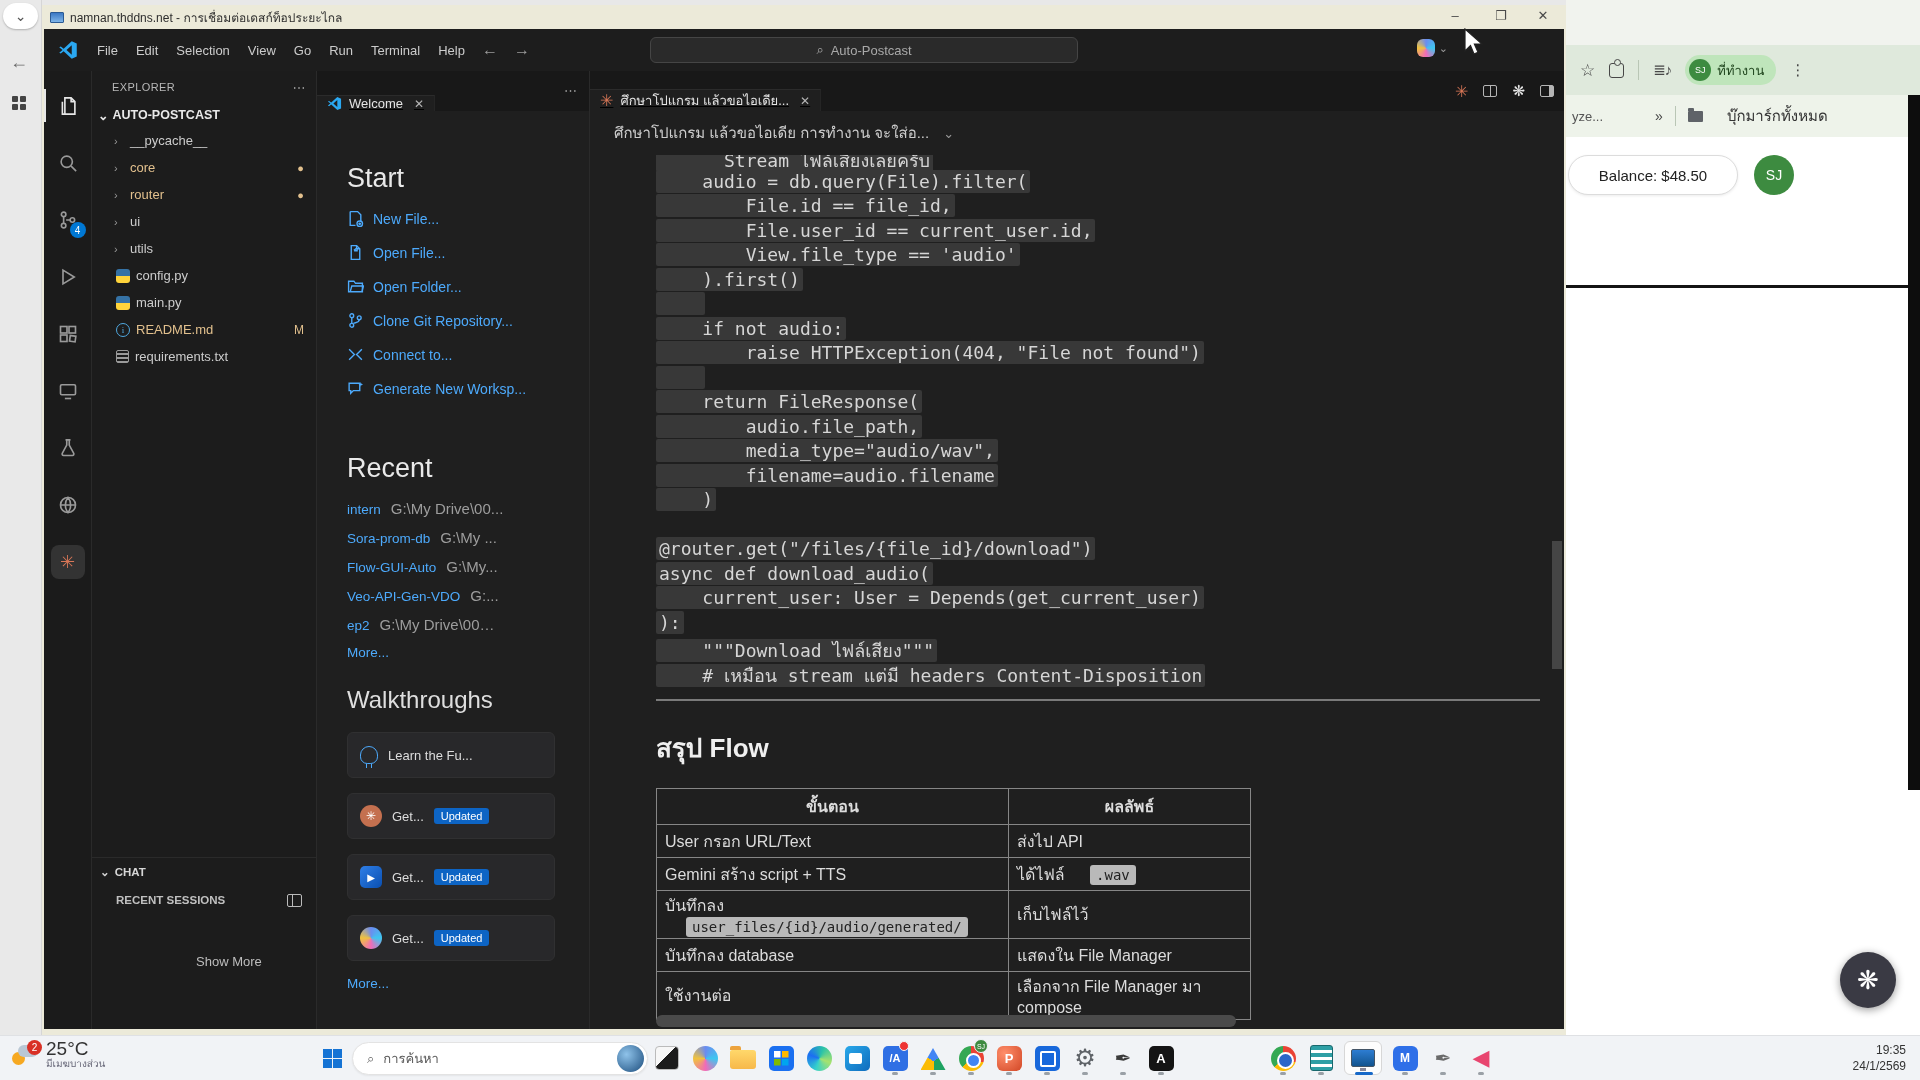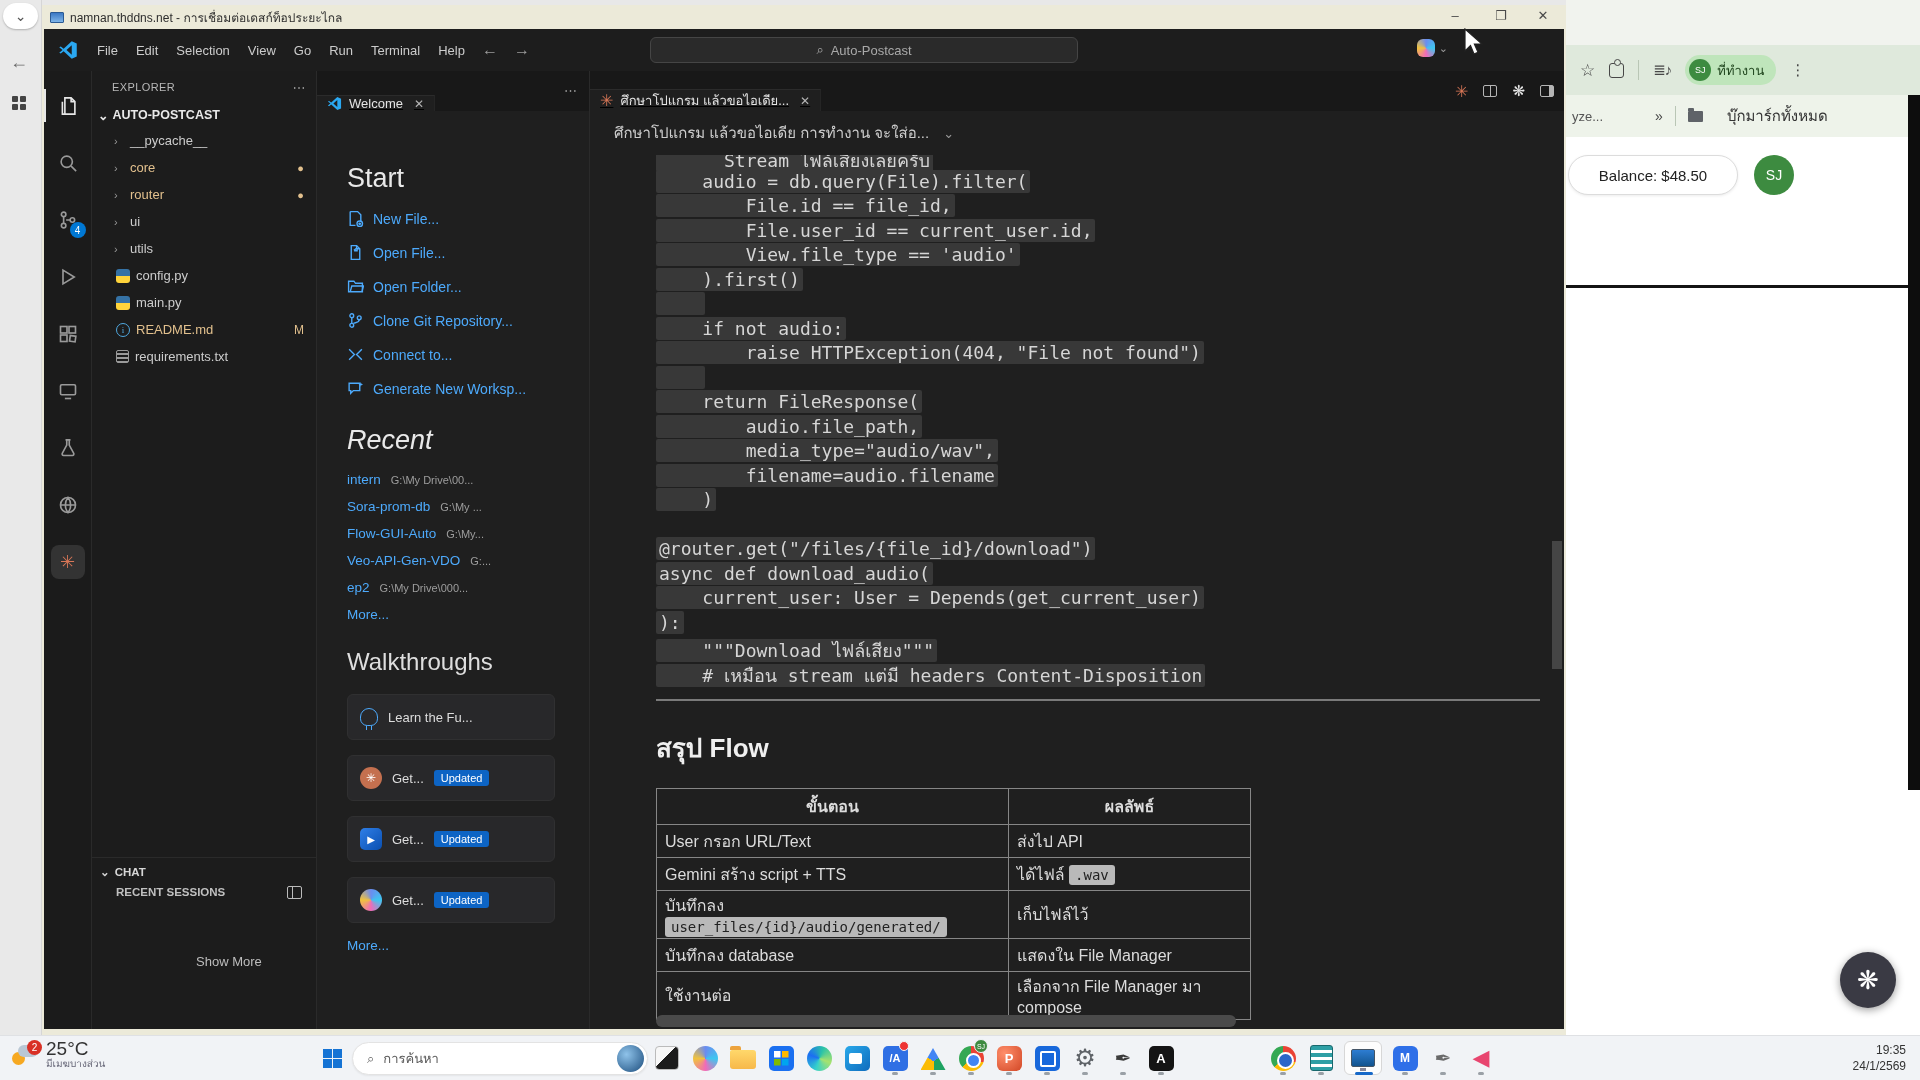--- a/index.html
+++ b/index.html
@@ -48,39 +48,39 @@
   .tree-row .chev { color:#9a9a9a; font-size:11px; width:10px; }
   .tree-row.file { padding-left:24px; }
   .mod-name { color:#e2c08d; }
   .dot-mod { position:absolute; right:12px; color:#e2c08d; font-size:11px; }
   .m-badge { position:absolute; right:12px; color:#e2c08d; font-size:12px; }
   .py-ico { width:14px; height:14px; border-radius:3px; background:linear-gradient(180deg,#3572a5 50%,#ffd43b 50%); }
   .info-ico { width:14px; height:14px; border-radius:50%; border:1.4px solid #4fa8e0; color:#4fa8e0; font-size:9px; display:flex; align-items:center; justify-content:center; font-family:"Liberation Serif",serif; }
   .txt-ico { width:13px; height:13px; background:repeating-linear-gradient(#1c1c1c 0 2px,#9a9a9a 2px 4px); border:1px solid #9a9a9a; border-radius:2px; }
   .chat-sec { position:absolute; left:0; right:0; top:786px; border-top:1px solid #2a2a2a; }
   .chat-row { height:28px; display:flex; align-items:center; gap:5px; padding-left:8px; font-weight:bold; font-size:11.5px; color:#d6d6d6; }
-  .chat-row2 { height:28px; display:flex; padding-left:24px; font-weight:bold; font-size:11.5px; color:#c0c0c0; }
+  .chat-row2 { height:28px; display:flex; align-items:center; padding-left:24px; font-weight:bold; font-size:11.5px; color:#c0c0c0; }
   .panel-ico { margin-left:auto; margin-right:14px; width:15px; height:13px; border:1.4px solid #bbb; border-radius:2px; position:relative; }
   .panel-ico::before { content:""; position:absolute; left:4px; top:0; bottom:0; width:1.4px; background:#bbb; }
   .show-more { position:absolute; left:104px; top:96px; color:#bdbdbd; font-size:13px; }
 
   
   .group1 { width:273px; border-right:1px solid #2a2a2a; display:flex; flex-direction:column; flex:0 0 auto; background:#1f1f1f; }
   .tabbar { height:40px; background:#181818; display:flex; align-items:flex-end; position:relative; flex:0 0 auto;text-decoration:underline; }
   .tab { background:#1f1f1f; display:flex; align-items:center; gap:7px; padding:0 10px; border-right:1px solid #252525; border-top:1px solid #2b2b2b; }
   .tab-label { color:#e4e4e4; font-size:13px; white-space:nowrap; overflow:hidden; text-overflow:ellipsis; }
   .tab-close { color:#b5b5b5; font-size:12px; margin-left:4px; }
   .tab-dots { position:absolute; right:12px; top:12px; color:#b0b0b0; font-size:13px; }
   .welcome { flex:1; padding:20px 0 0 30px; overflow:hidden; position:relative; }
   .w-h1 { color:#e9e9e9; font-size:27px; font-weight:300; margin:32px 0 16px; }
   .w-item { display:flex; align-items:center; gap:9px; margin-bottom:17px; color:#4daafc; font-size:14px; white-space:nowrap; }
   .w-item svg { flex:0 0 auto; }
   .w-recent { display:flex; align-items:baseline; gap:10px; margin-bottom:12px; font-size:13.5px; white-space:nowrap; }
   .w-recent .nm { color:#4daafc;text-align:right; }
-  .w-recent .pth { color:#9d9d9d; font-size:11px; overflow:hidden; text-overflow:ellipsis; max-width:120px; }
+  .w-recent .pth { color:#9d9d9d; font-size:15px; overflow:hidden; text-overflow:ellipsis; max-width:120px; }
   .w-h2 { color:#dedede; font-size:24px; font-weight:300; margin:26px 0 18px; }
   .w-card { width:208px; height:46px; background:#28282a; border:1px solid #303031; border-radius:6px; display:flex; align-items:center; gap:10px; padding:0 12px; margin-bottom:15px; }
   .w-card .lbl { color:#dddddd; font-size:13px; }
   .upd { background:#0d64c4; color:#fff; font-size:11px; border-radius:3px; padding:2px 7px; }
   .upd:empty { display:none; }
   .bulb { width:18px; height:18px; border:1.6px solid #4daafc; border-radius:50% 50% 40% 40%; position:relative; }
   .bulb::after { content:""; position:absolute; left:5px; bottom:-5px; width:4px; height:4px; border-left:1.6px solid #4daafc; border-right:1.6px solid #4daafc; }
   .g-claude { width:22px; height:22px; border-radius:50%; background:#c4704f; color:#fff; display:flex; align-items:center; justify-content:center; font-size:12px; }
   .g-blue { width:22px; height:22px; border-radius:5px; background:linear-gradient(135deg,#2f7fe8,#0a4fb0); color:#fff; display:flex; align-items:center; justify-content:center; font-size:10px; }
   .g-cop { width:22px; height:22px; border-radius:50%; background:conic-gradient(#6b8cf0,#3ec6f0,#f06bb8,#f0c23e,#6b8cf0); }
@@ -103,21 +103,21 @@
   .cl { height:24.5px; white-space:pre; }
   .cl span { background:#383838; border-radius:2px; padding:1px 3px; }
   .cl span:empty { background:transparent; padding:0; }
   .doc-hr { width:884px; height:2px; background:#7a7a7a; margin-top:14px; }
   .doc-h1 { color:#efefef; font-size:26px; font-weight:bold; margin:26px 0 20px; }
   .flow-table { border-collapse:collapse; }
   .flow-table th, .flow-table td { border:1px solid #868686; color:#dcdcdc; font-size:16px; }
   .flow-table th { width:352px; height:36px; text-align:center; font-weight:bold;margin-top:26px; }
   .flow-table th + th { width:242px; }
   .flow-table td { height:33px; padding:2px 8px; font-weight:normal; }
-  .inline-code { font-family:"DejaVu Sans Mono", monospace; font-size:14px; background:#b9b9b9; color:#222; border-radius:3px; padding:2px 6px; }
+  .inline-code { font-family:"DejaVu Sans Mono", monospace; font-size:14px; background:#b9b9b9; color:#222; border-radius:3px; padding:2px 6px;margin-left:21px; }
   .inline-code:empty { display:none; }
   .v-scroll { position:absolute; right:2px; top:470px; width:10px; height:128px; background:#454545; }
   .h-bar { position:absolute; left:66px; bottom:2px; width:580px; height:12px; border-radius:6px; background:#4a4a4a; }
 
   
   .browser { position:absolute; left:1566px; top:0; width:354px; height:1035px; background:#ffffff; }
   .b-top { position:absolute; left:0; top:0; right:0; height:45px; background:#f1f3ee; }
   .b-toolbar { position:absolute; left:0; top:45px; right:0; height:50px; background:#dfe9dc; display:flex; align-items:center; gap:14px; padding-left:14px; }
   .b-star { color:#474747; font-size:17px; }
   .b-puzzle { width:15px; height:15px; border:1.6px solid #474747; border-radius:3px; position:relative; }
@@ -411,21 +411,21 @@
             <span>Connect to...</span>
           </div>
           <div class="w-item">
             <svg class="lineic" width="17" height="17" viewBox="0 0 16 16" style="color:#4daafc">
                 <path d="M2 3h10v7H6l-2.5 2.5V10H2z"></path>
                 <path d="M13 2l.6 1.6L15.2 4.2l-1.6.6L13 6.4l-.6-1.6-1.6-.6 1.6-.6z" fill="#4daafc" stroke="none"></path>
               </svg>
             <span>Generate New Worksp...</span>
           </div>
 
-          <div class="w-h1" style="margin-top:28px;font-style:italic;">Recent</div>
+          <div class="w-h1" style="margin-top:56px;">Recent</div>
           <div class="w-recent">
             <span class="nm">intern</span>
             <span class="pth">G:\My Drive\00...</span>
           </div>
           <div class="w-recent">
             <span class="nm">Sora-prom-db</span>
             <span class="pth">G:\My ...</span>
           </div>
           <div class="w-recent">
             <span class="nm">Flow-GUI-Auto</span>

